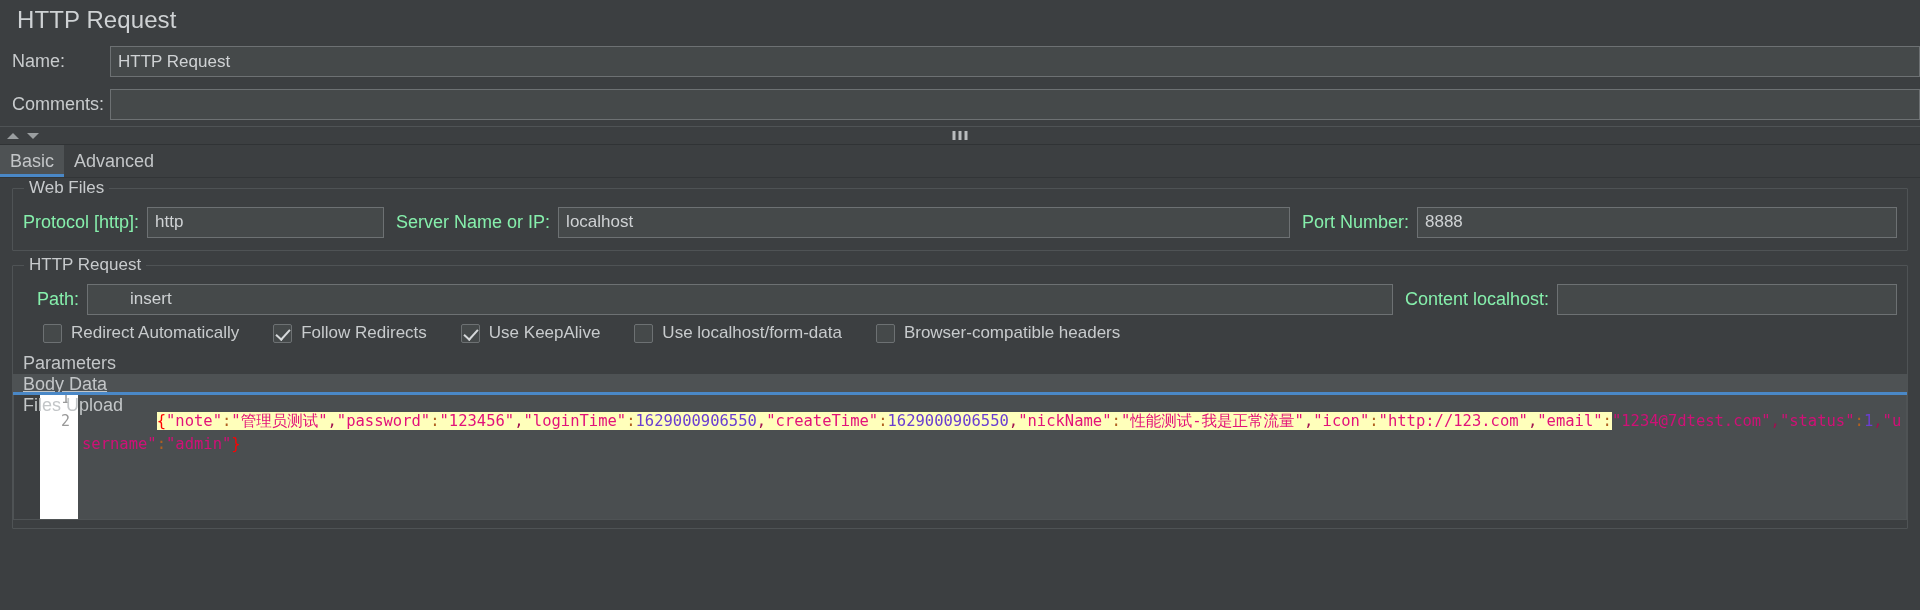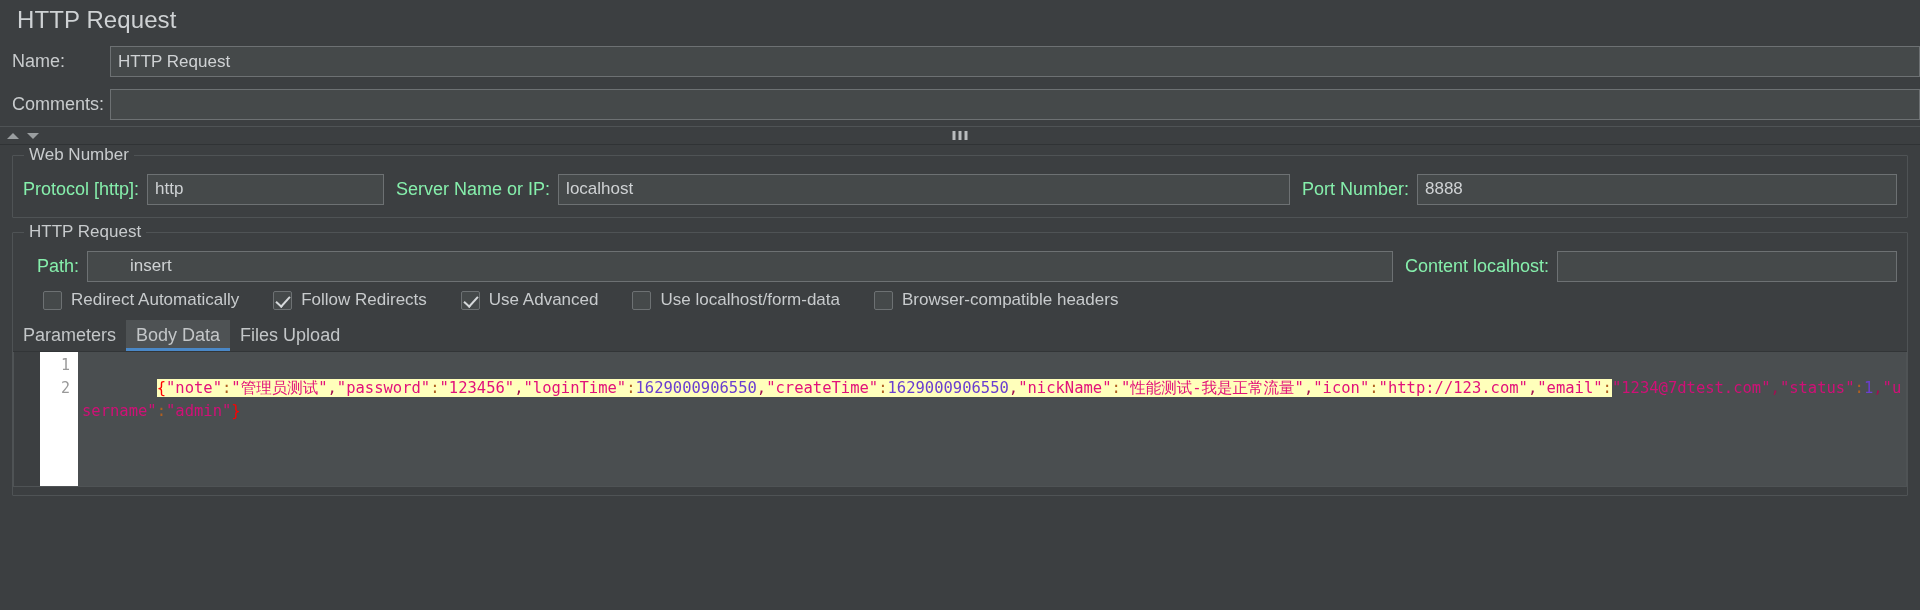--- a/index.html
+++ b/index.html
@@ -215,21 +215,21 @@
     border-bottom: 1px solid #323537;
   }
   .tab-inner {
     position: relative;
     display: flex; align-items: center;
     padding: 0 10px;
     font-size: 18px;
     color: #c3c6c8;
     cursor: default;
   }
-  .tab-inner.active { background: #4e5254; }
+  .tab-inner.active { background: #4e5254; text-decoration: underline; }
   .tab-inner.active::after {
     content: "";
     position: absolute;
     left: 0; right: 0; bottom: 0;
     height: 3px;
     background: #4a88c7;
   }
 
   
   .editor-wrap {
@@ -305,23 +305,31 @@
   <div class="strip">
     <div class="tri up"></div>
     <div class="tri down"></div>
     <div class="dots">
       <i></i>
         <i></i>
         <i></i>
     </div>
   </div>
 
+  <div class="tabs-outer">
+    <div class="tab active">
+      <span>Basic</span>
+    </div>
+    <div class="tab">
+      <span>Advanced</span>
+    </div>
+  </div>
 
   <div class="group">
-    <div class="legend">Web Number</div>
+    <div class="legend">Web Files</div>
     <div class="group-body">
       <div class="inline-label">Protocol [http]:</div>
       <input class="text-input" style="flex: 0 0 212px; margin-right: 12px;" type="text" value="http">
       <div class="inline-label">Server Name or IP:</div>
       <input class="text-input" style="flex: 1 1 auto; margin-right: 12px;" type="text" value="localhost">
       <div class="inline-label">Port Number:</div>
       <input class="text-input" style="flex: 0 0 480px;" type="text" value="8888">
     </div>
   </div>
 
@@ -339,33 +347,33 @@
       <div class="check-item">
         <span class="cbox"></span>
         <span class="check-label">Redirect Automatically</span>
       </div>
       <div class="check-item">
         <span class="cbox checked"></span>
         <span class="check-label">Follow Redirects</span>
       </div>
       <div class="check-item">
         <span class="cbox checked"></span>
-        <span class="check-label">Use Advanced</span>
+        <span class="check-label">Use KeepAlive</span>
       </div>
       <div class="check-item">
         <span class="cbox"></span>
         <span class="check-label">Use localhost/form-data</span>
       </div>
       <div class="check-item">
         <span class="cbox"></span>
         <span class="check-label">Browser-compatible headers</span>
       </div>
     </div>
 
-    <div class="tabs-inner" style="margin:0 -10px;">
+    <div class="tabs-inner" style="margin:0 -10px;flex-direction:column;">
       <div class="tab-inner">
         <span>Parameters</span>
       </div>
       <div class="tab-inner active">
         <span>Body Data</span>
       </div>
       <div class="tab-inner">
         <span>Files Upload</span>
       </div>
     </div>

